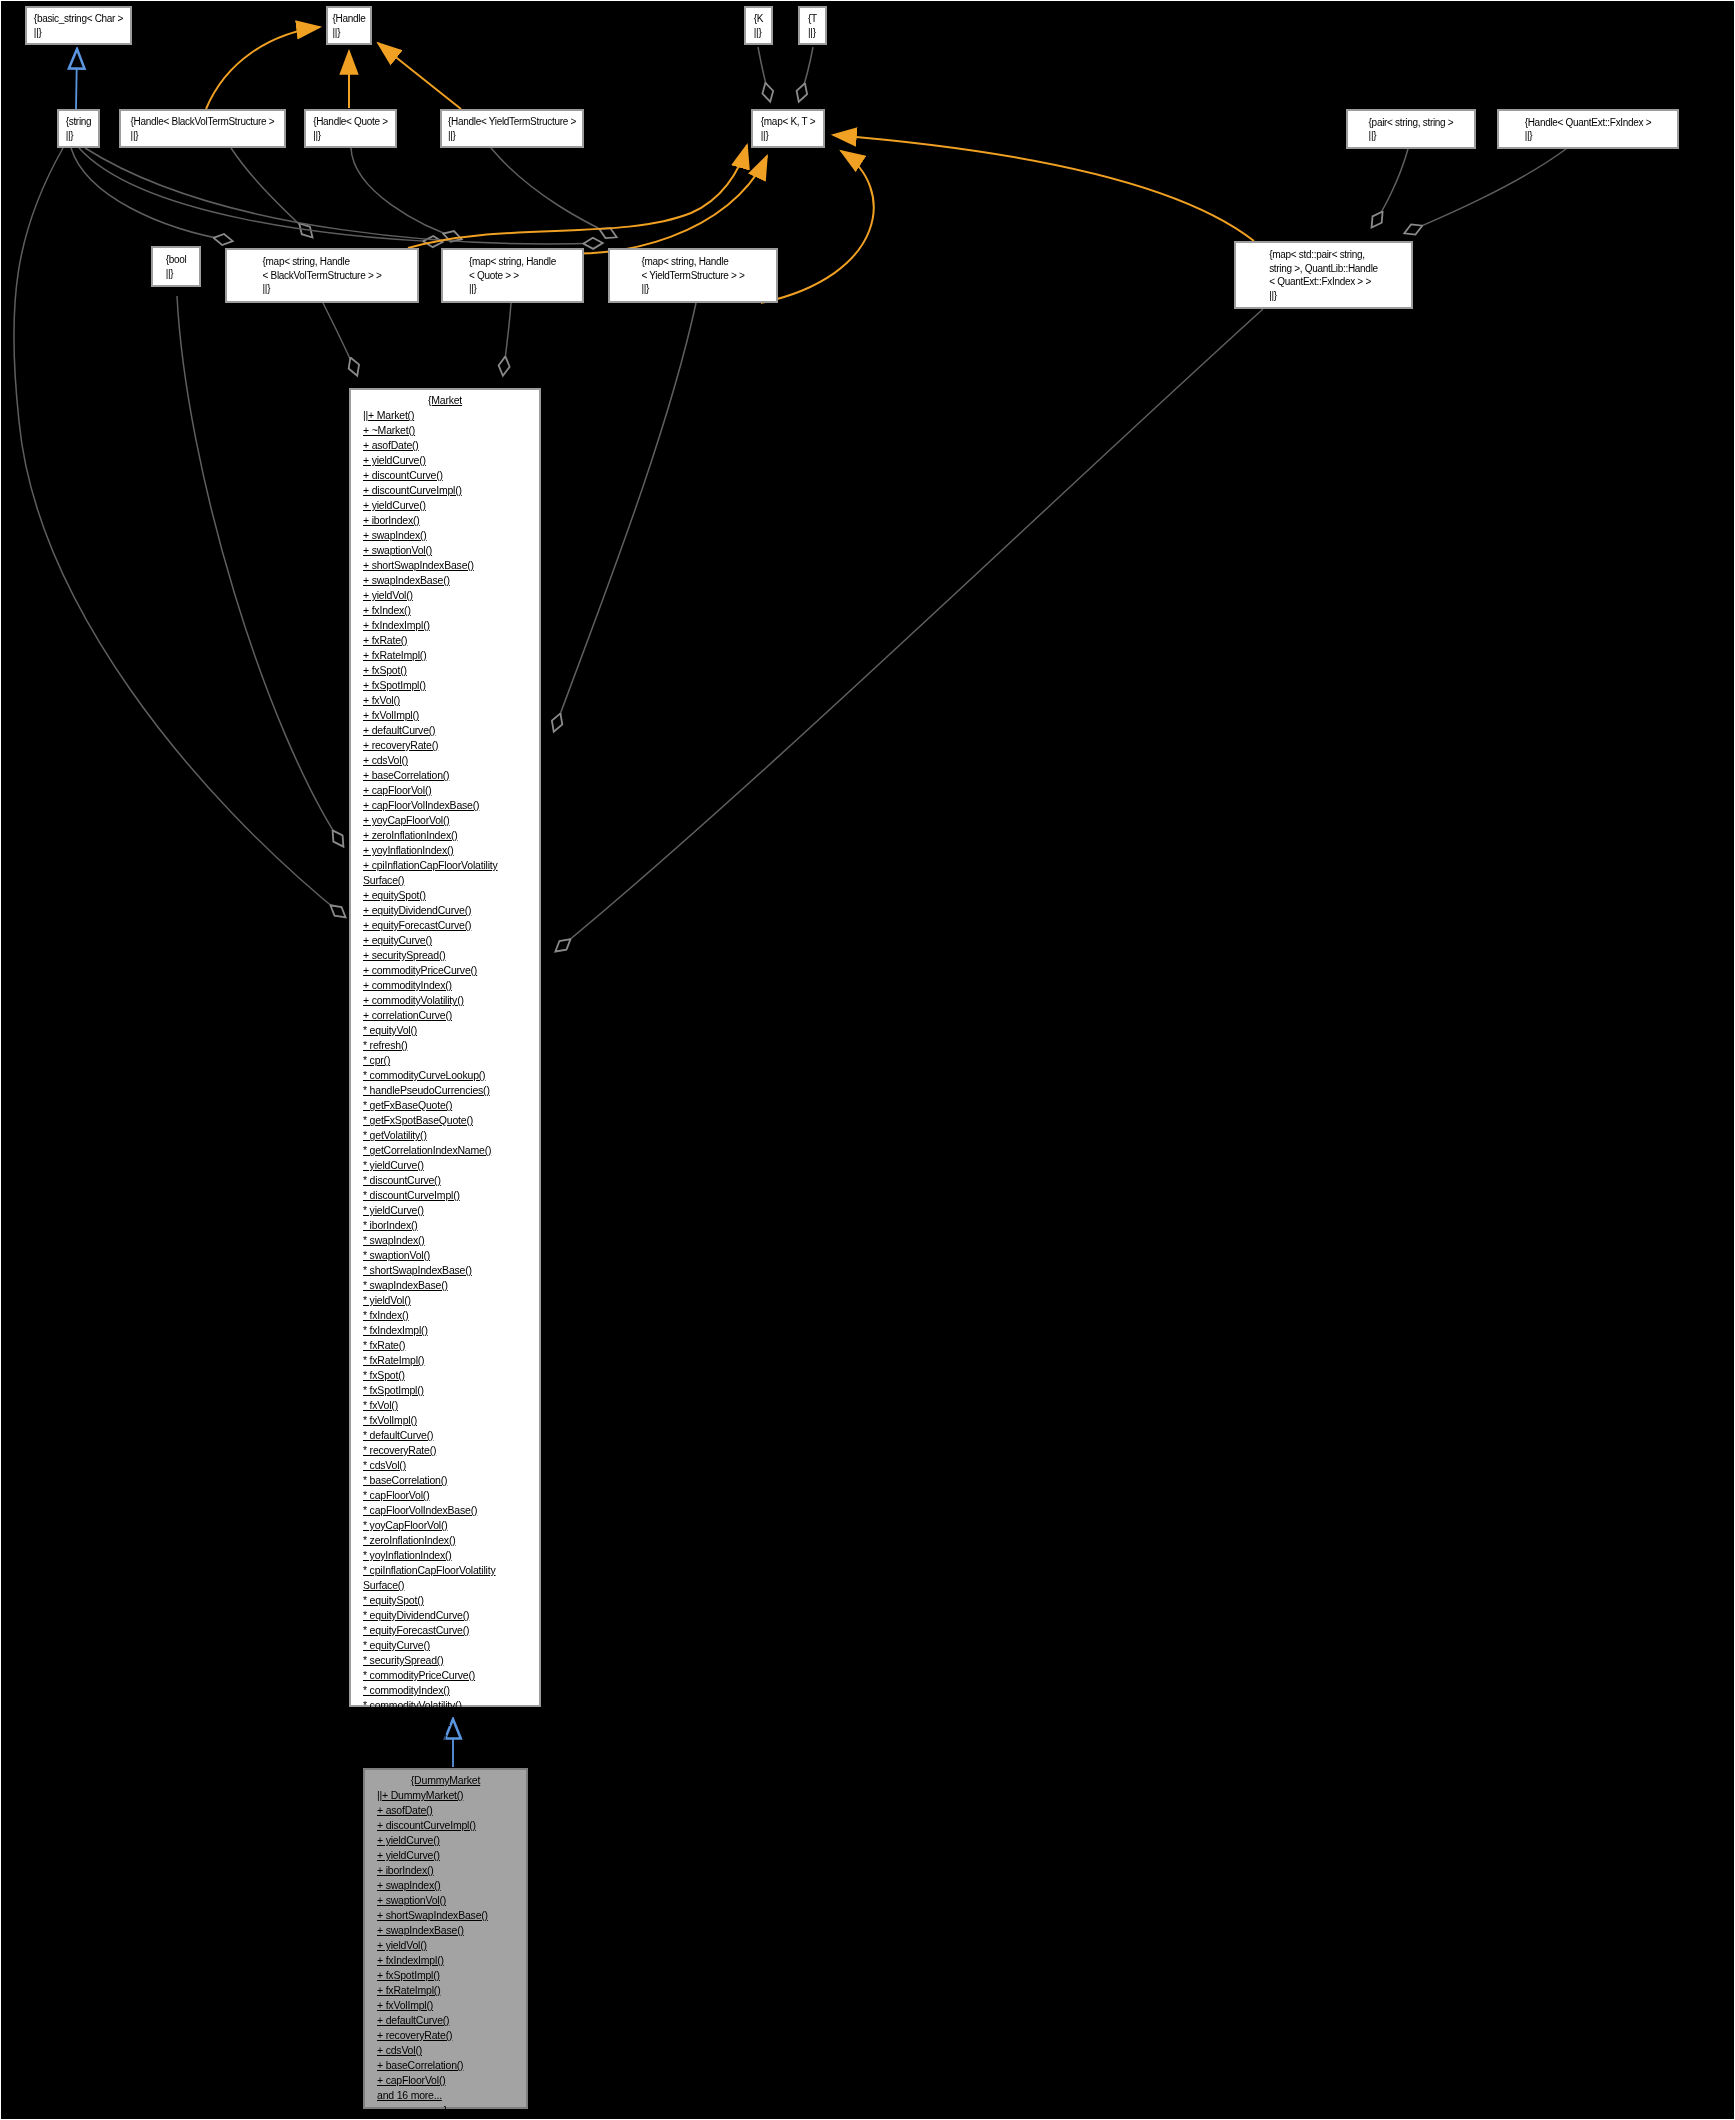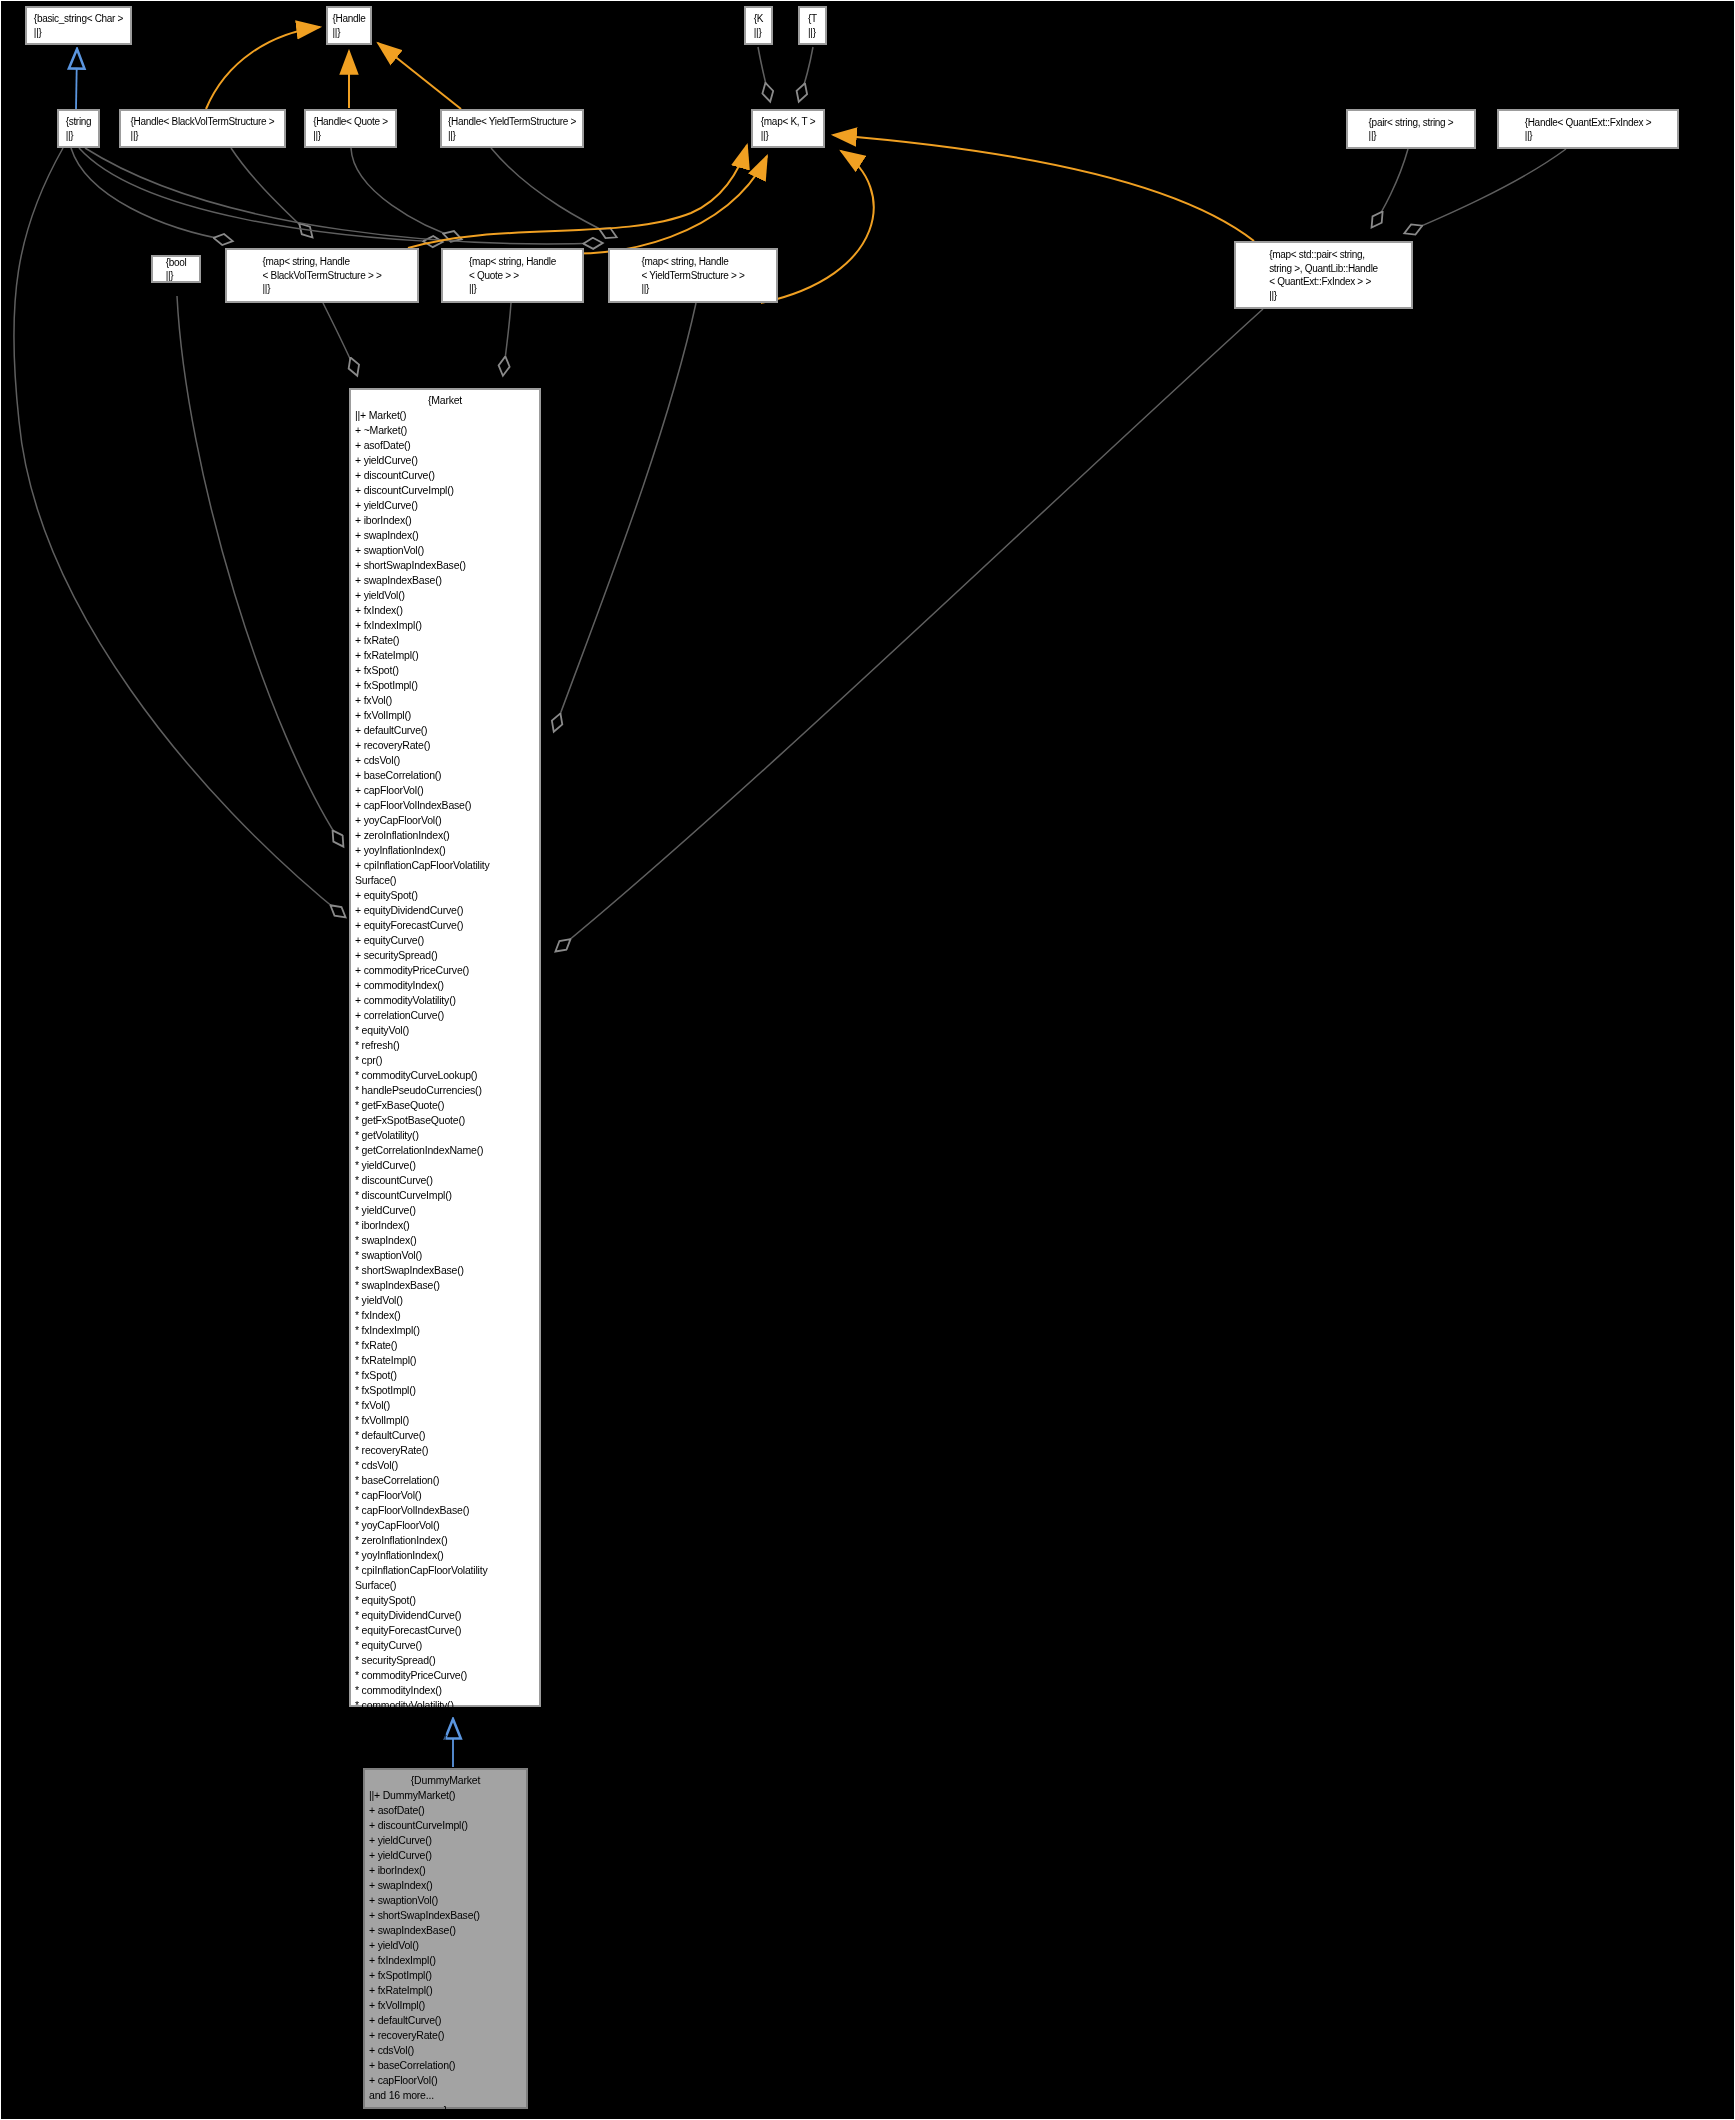--- a/index.html
+++ b/index.html
@@ -1,21 +1,21 @@
 <!DOCTYPE html>
 <html><head>
 <meta charset="utf-8">
 <style>
   html,body{margin:0;padding:0;background:#000;}
   #canvas{position:relative;width:1735px;height:2120px;background:#000;border:1px solid #fff;box-sizing:border-box;overflow:hidden;font-family:"Liberation Sans",sans-serif;}
   #edges{position:absolute;left:0;top:0;width:1735px;height:2120px;}
   .node{position:absolute;background:#fff;border:2px solid #9c9c9c;color:#000;box-sizing:border-box;z-index:2;}
   .small{display:flex;align-items:center;justify-content:center;
          font-size:10px;line-height:13.5px;letter-spacing:-0.3px;white-space:pre-line;}
-  .big{font-size:10.5px;letter-spacing:-0.2px;padding:3px 4px;}
+  .big{font-size:10.5px;letter-spacing:-0.2px;padding:3px 12px;text-decoration:underline;}
   .bt{text-align:center;line-height:15px;white-space:pre;}
   .bm{text-align:left;line-height:15px;white-space:pre-line;}
   .bc{text-align:center;line-height:15px;white-space:pre;}
   .gray-node{background:#a3a3a3;border-color:#7e7e7e;}
 </style>
 </head>
 <body>
 
 <div id="canvas">
 
@@ -106,21 +106,21 @@
   </div>
   <div class="node small" style="left:1345px;top:108px;width:130px;height:40px">
     <span>{pair&lt; string, string &gt;
 ||}</span>
   </div>
   <div class="node small" style="left:1496px;top:108px;width:182px;height:40px">
     <span>{Handle&lt; QuantExt::FxIndex &gt;
 ||}</span>
   </div>
 
-  <div class="node small" style="left:150px;top:254px;width:50px;height:28px">
+  <div class="node small" style="left:150px;top:245px;width:50px;height:41px">
     <span>{bool
 ||}</span>
   </div>
   <div class="node small" style="left:224px;top:247px;width:194px;height:55px">
     <span>{map&lt; string, Handle
 &lt; BlackVolTermStructure &gt; &gt;
 ||}</span>
   </div>
   <div class="node small" style="left:440px;top:247px;width:143px;height:55px">
     <span>{map&lt; string, Handle

